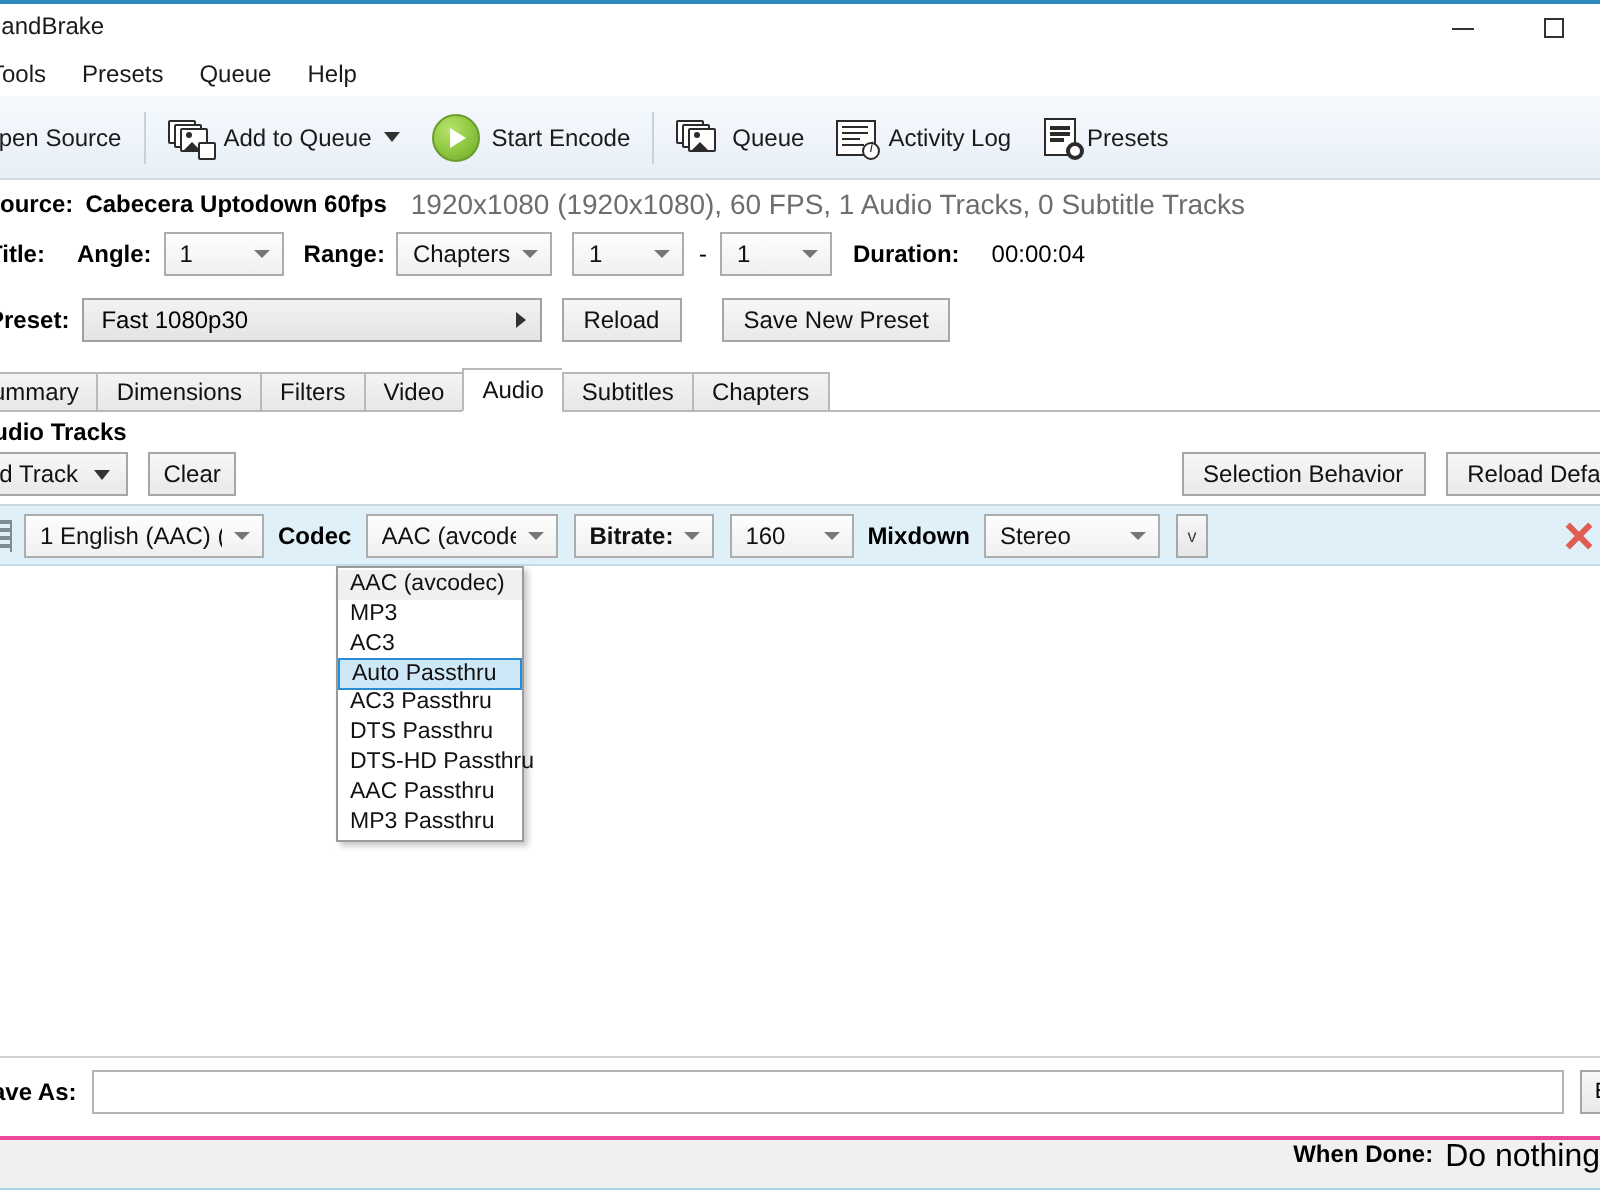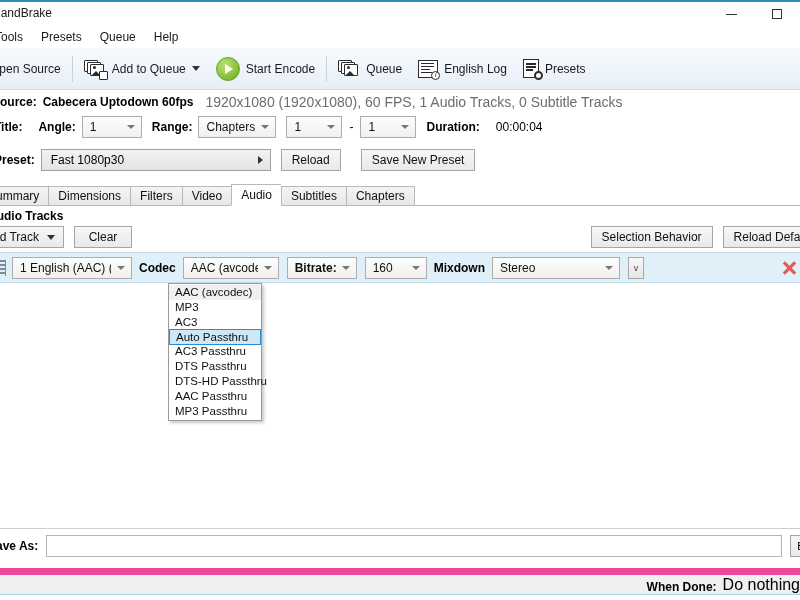--- a/index.html
+++ b/index.html
@@ -290,22 +290,22 @@
     background: linear-gradient(to bottom,#f7f7f7,#e9e9e9);
     border: 1px solid #a6a6a6;
     display: flex; align-items: center; justify-content: center;
     font-size: 11px;
   }
 
   
   .statusbar {
     position: absolute; left: 0; bottom: 6px; width: 800px; height: 26px;
     background: #f0f0f0;
-    border-top: 7px solid #ec4899;
-    display: flex; align-items: flex-end; justify-content: flex-end;
+    border-top: 2px solid #ec4899;
+    display: flex; align-items: flex-start; justify-content: flex-end;
   }
   .wd-label { font-weight: bold; font-size: 12px; }
   .wd-value { font-size: 16px; margin-left: 6px; white-space: nowrap; }
   .bottomstripe {
     position: absolute; left: 0; bottom: 0; width: 800px; height: 6px;
     background: #ffffff;
     border-top: 1px solid #a9d3e8;
   }
 </style>
 </head>
@@ -367,21 +367,21 @@
       <span class="tblabel">Queue</span>
     </div>
     <div class="tbitem">
       <span class="log-icon">
         <i class="ln" style="top:2px;width:13px"></i>
         <i class="ln" style="top:5px;width:13px"></i>
         <i class="ln" style="top:8px;width:9px"></i>
         <i class="ln" style="top:11px;width:11px"></i>
         <i class="badge">i</i>
       </span>
-      <span class="tblabel">English Log</span>
+      <span class="tblabel">Activity Log</span>
     </div>
     <div class="tbitem">
       <span class="doc-icon">
         <i class="ln" style="top:3px;width:10px"></i>
         <i class="ln" style="top:6px;width:10px"></i>
         <i class="ln" style="top:9px;width:7px"></i>
         <i class="gear"></i>
       </span>
       <span class="tblabel">Presets</span>
     </div>
@@ -439,21 +439,21 @@
   </div>
 
   <div class="panel">
     <div class="panel-title">Audio Tracks</div>
 
     <div class="hdr-left">
       <div class="btn split">
         <span>Add Track</span>
         <span class="caret-dn"></span>
       </div>
-      <div class="btn" style="width:58px">Clear</div>
+      <div class="btn" style="width:44px">Clear</div>
     </div>
 
     <div class="hdr-right">
       <div class="btn">Selection Behavior</div>
       <div class="btn">Reload Defaults</div>
     </div>
 
     <div class="tracklist">
       <div class="trackrow">
         <span class="grip"></span>
@@ -468,21 +468,21 @@
         </div>
         <div class="combo" style="width:70px;margin-left:8px">
           <span class="cv" style="font-weight:bold">Bitrate:</span>
           <span class="arw"></span>
         </div>
         <div class="combo" style="width:62px;margin-left:8px">
           <span class="cv">160</span>
           <span class="arw"></span>
         </div>
         <span class="rowlabel">Mixdown</span>
-        <div class="combo" style="width:128px">
+        <div class="combo" style="width:88px">
           <span class="cv">Stereo</span>
           <span class="arw"></span>
         </div>
         <div class="smallbtn" style="margin-left:8px">v</div>
         <div class="closex">
           <span class="a"></span>
           <span class="b"></span>
         </div>
       </div>
     </div>

